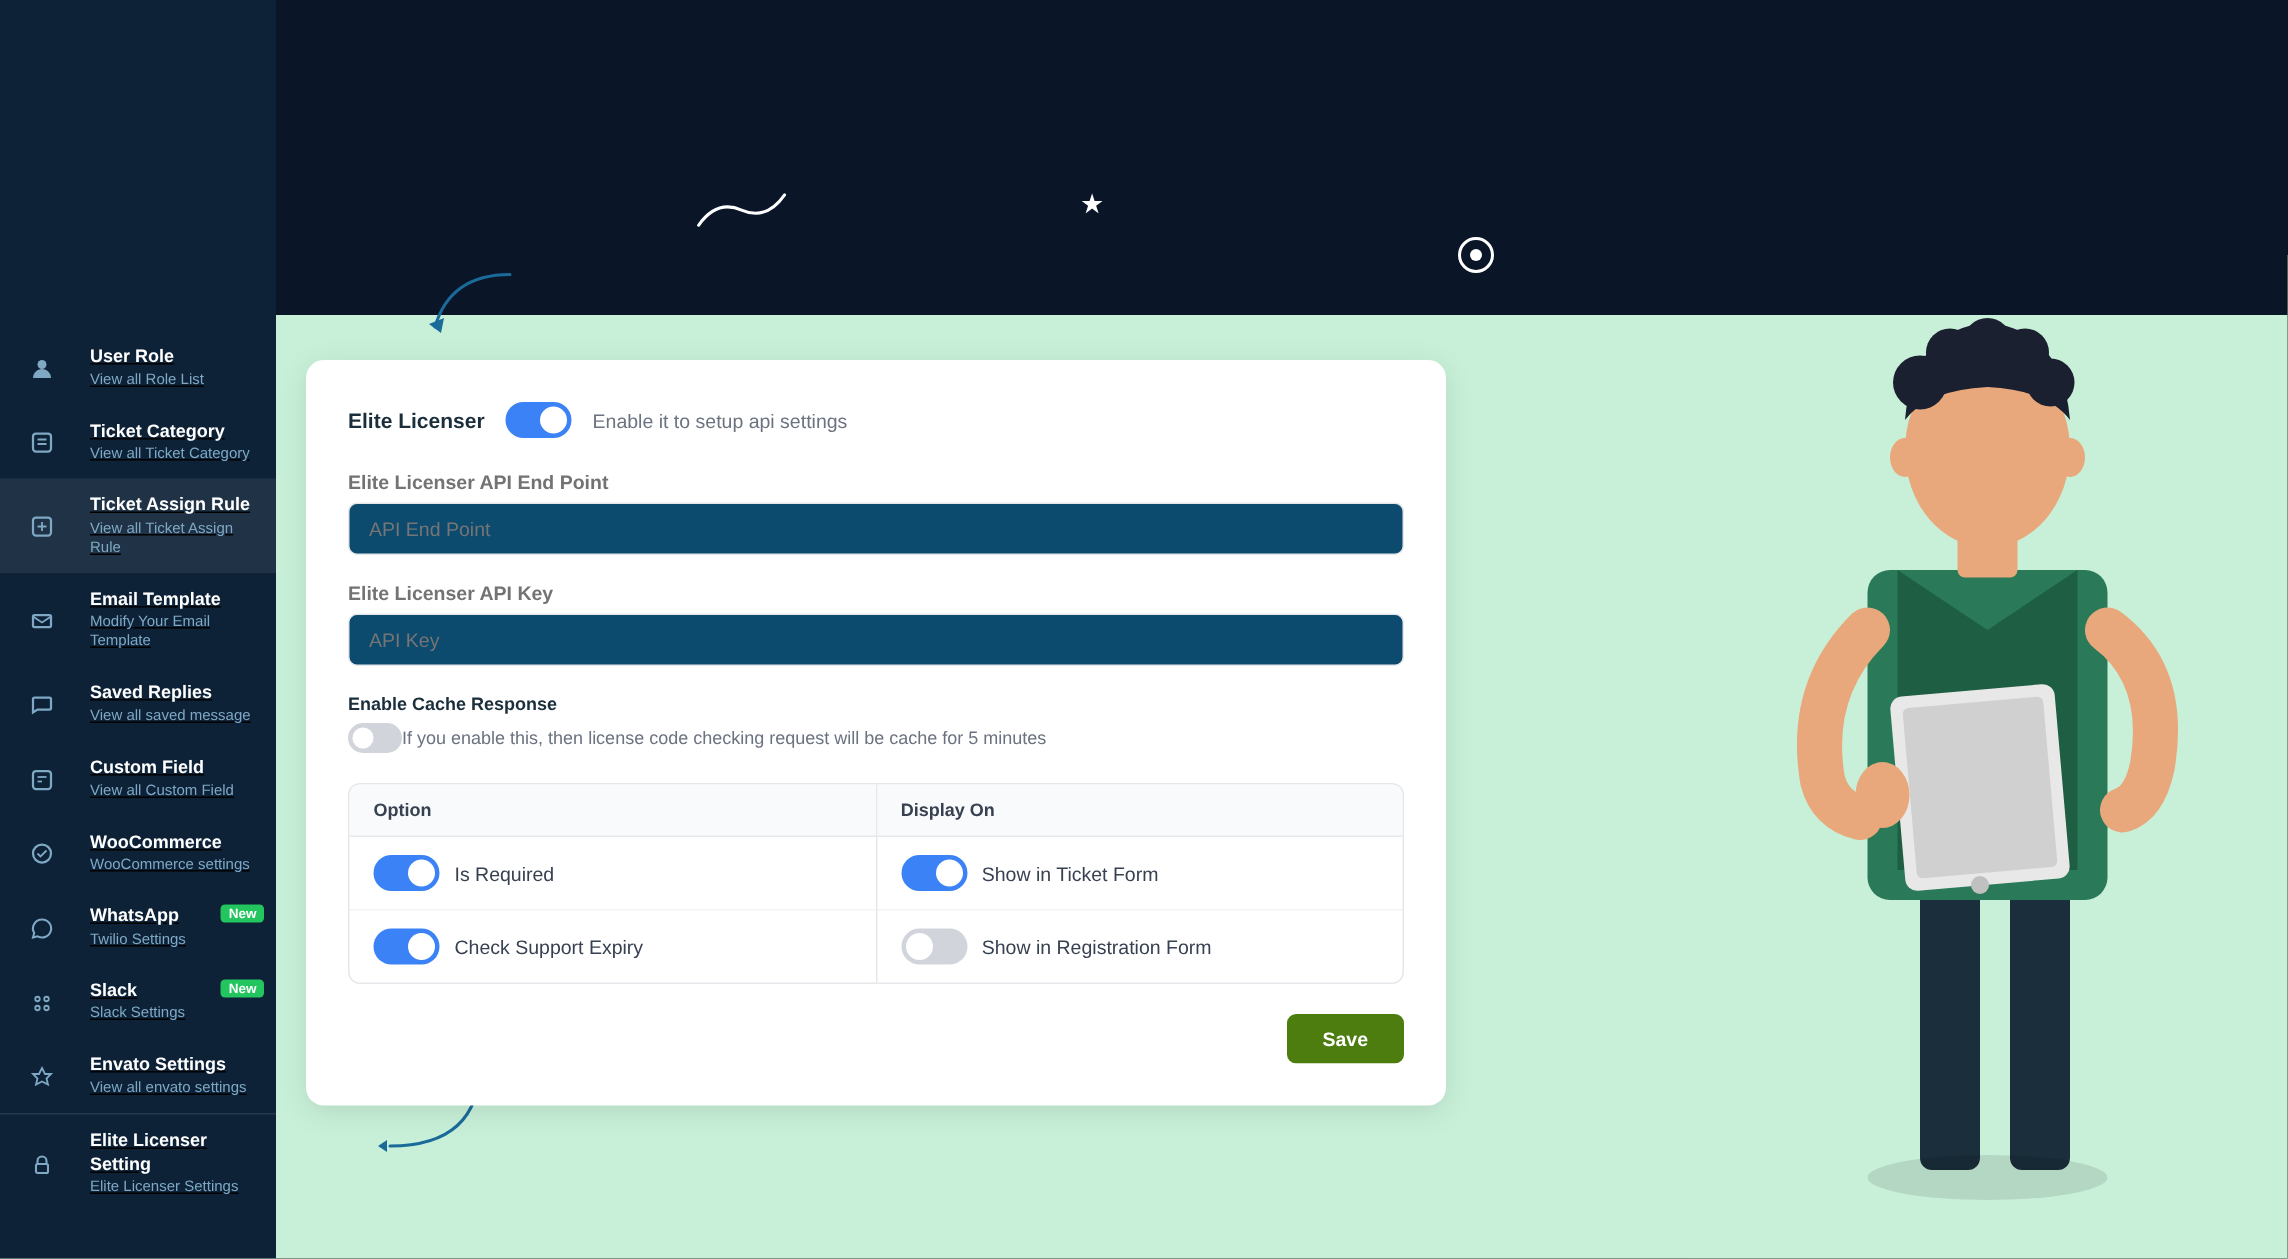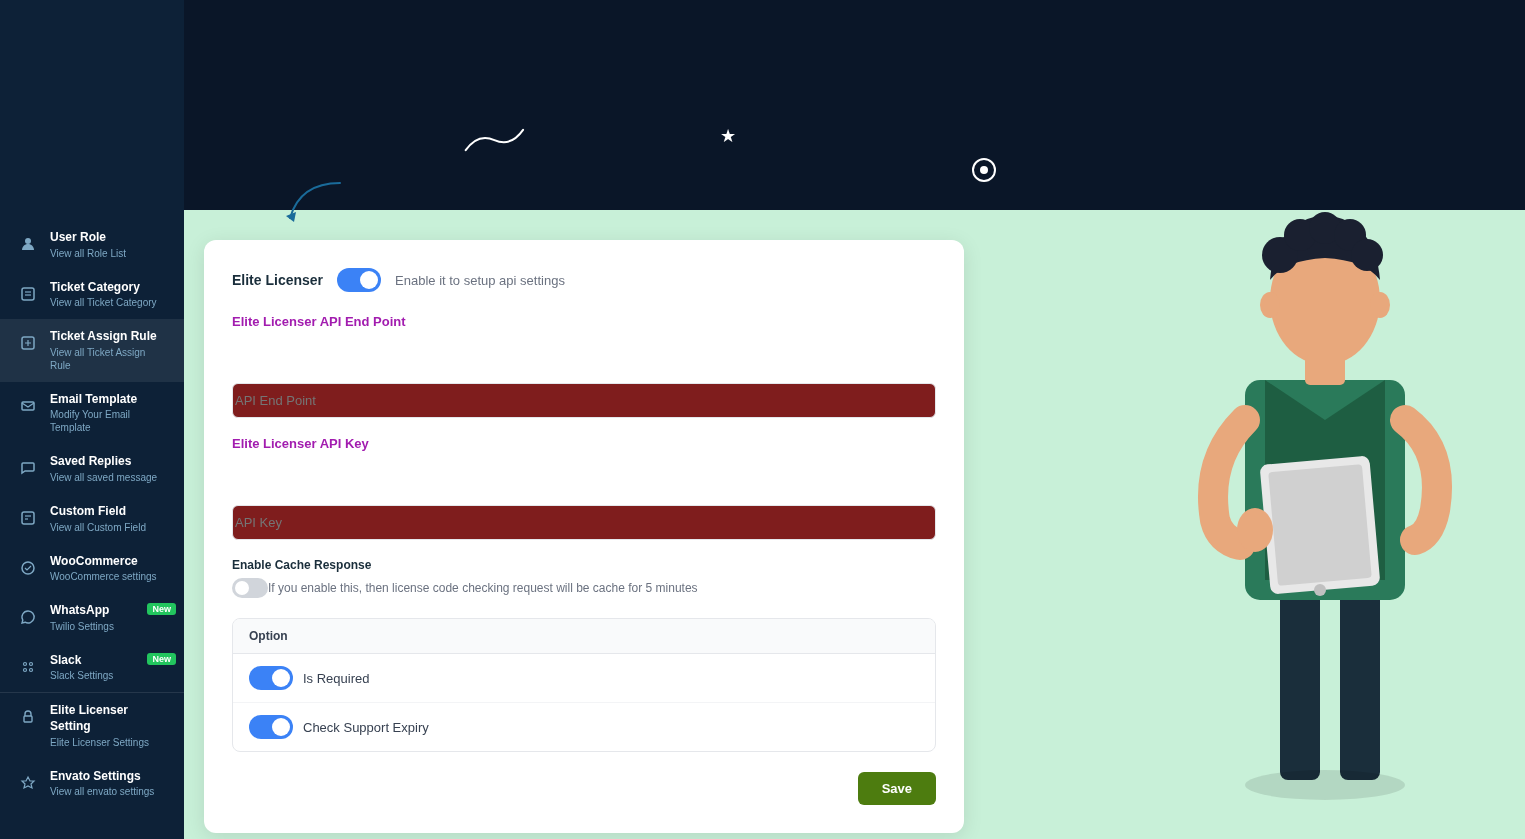--- a/index.html
+++ b/index.html
@@ -88,25 +88,26 @@
       width: 184px;
       height: 839px;
       background: #0d2137;
       z-index: 10;
       overflow-y: auto;
       padding-top: 220px;
     }
 
     .sidebar-item {
       display: flex;
-      align-items: flex-start;
+      align-items: center;
       padding: 10px 16px;
       cursor: pointer;
       position: relative;
-      gap: 10px;
+      gap: 20px;
+      text-decoration: underline;
     }
     .sidebar-item.active { background: rgba(255,255,255,0.08); }
 
     .sidebar-icon {
       width: 24px; height: 24px;
       min-width: 24px;
       display: flex; align-items: center; justify-content: center;
       color: #7ea8c4;
       font-size: 14px;
       margin-top: 2px;
@@ -220,34 +221,33 @@
     .toggle-sm .toggle-track .toggle-thumb { left: 19px; }
     .toggle-sm .toggle-track.off .toggle-thumb { left: 3px; }
 
     
     .form-section {
       margin-bottom: 18px;
     }
     .form-label {
       font-size: 13px;
       font-weight: 600;
-      color: #a21caf;
+      color: #737373;
       margin-bottom: 6px;
       display: block;
     }
     .form-input {
       width: 100%;
       border: 1px solid #e5e7eb;
       border-radius: 6px;
-      padding: 9px 2px;
+      padding: 9px 13px;
       font-size: 13px;
       color: #9ca3af;
       outline: none;
-      background: #7f1d1d;
-      margin-top: 48px;
+      background: #0c4a6e;
     }
 
     
     .cache-row {
       display: flex;
       align-items: center;
       gap: 0;
       margin-bottom: 20px;
     }
     .cache-label {
@@ -464,42 +464,42 @@
         <circle cx="11" cy="11" r="1.5" stroke="#7ea8c4" stroke-width="1.2"></circle>
       </svg>
     </div>
     <div class="sidebar-text">
       <div class="sidebar-title">Slack</div>
       <div class="sidebar-subtitle">Slack Settings</div>
     </div>
     <span class="badge-new">New</span>
   </div>
 
+  <div class="sidebar-item">
+    <div class="sidebar-icon">
+      <svg width="16" height="16" viewBox="0 0 16 16" fill="none">
+        <path d="M8 2l2 4h4l-3 3 1 4-4-2-4 2 1-4-3-3h4z" stroke="#7ea8c4" stroke-width="1.2"></path>
+      </svg>
+    </div>
+    <div class="sidebar-text">
+      <div class="sidebar-title">Envato Settings</div>
+      <div class="sidebar-subtitle">View all envato settings</div>
+    </div>
+  </div>
+
   <div class="sidebar-item bottom-active">
     <div class="sidebar-icon">
       <svg width="16" height="16" viewBox="0 0 16 16" fill="none">
         <rect x="4" y="7" width="8" height="6" rx="1" stroke="#7ea8c4" stroke-width="1.4"></rect>
         <path d="M5 7V5a3 3 0 016 0v2" stroke="#7ea8c4" stroke-width="1.4"></path>
       </svg>
     </div>
     <div class="sidebar-text">
       <div class="sidebar-title">Elite Licenser Setting</div>
       <div class="sidebar-subtitle">Elite Licenser Settings</div>
-    </div>
-  </div>
-
-  <div class="sidebar-item">
-    <div class="sidebar-icon">
-      <svg width="16" height="16" viewBox="0 0 16 16" fill="none">
-        <path d="M8 2l2 4h4l-3 3 1 4-4-2-4 2 1-4-3-3h4z" stroke="#7ea8c4" stroke-width="1.2"></path>
-      </svg>
-    </div>
-    <div class="sidebar-text">
-      <div class="sidebar-title">Envato Settings</div>
-      <div class="sidebar-subtitle">View all envato settings</div>
     </div>
   </div>
 </nav>
 
 <div class="main-content">
   <div class="content-card">
 
     <div class="licenser-row">
       <span class="licenser-label">Elite Licenser</span>
       <div class="toggle">
@@ -547,20 +547,39 @@
         <div class="col-row">
           <div class="toggle">
             <div class="toggle-track">
               <div class="toggle-thumb"></div>
             </div>
           </div>
           <span class="col-row-label">Check Support Expiry</span>
         </div>
       </div>
 
+      <div class="options-col">
+        <div class="col-header">Display On</div>
+        <div class="col-row">
+          <div class="toggle">
+            <div class="toggle-track">
+              <div class="toggle-thumb"></div>
+            </div>
+          </div>
+          <span class="col-row-label">Show in Ticket Form</span>
+        </div>
+        <div class="col-row">
+          <div class="toggle">
+            <div class="toggle-track off">
+              <div class="toggle-thumb"></div>
+            </div>
+          </div>
+          <span class="col-row-label">Show in Registration Form</span>
+        </div>
+      </div>
     </div>
 
     <div style="overflow: hidden;">
       <button class="save-btn">Save</button>
     </div>
 
   </div>
 </div>
 
 <div class="illustration">

